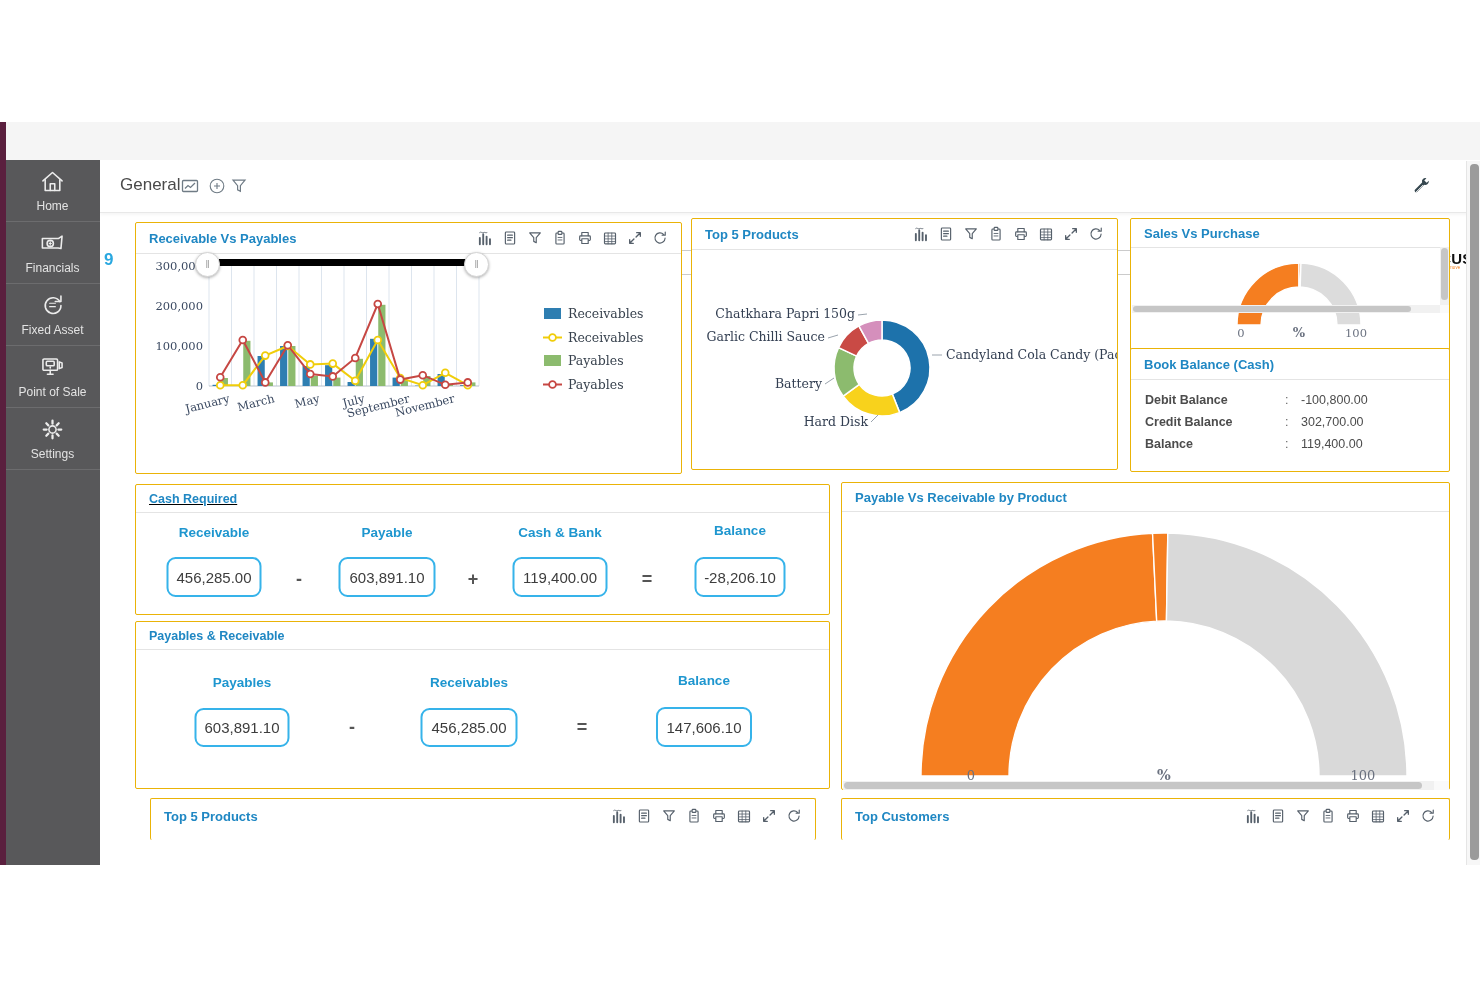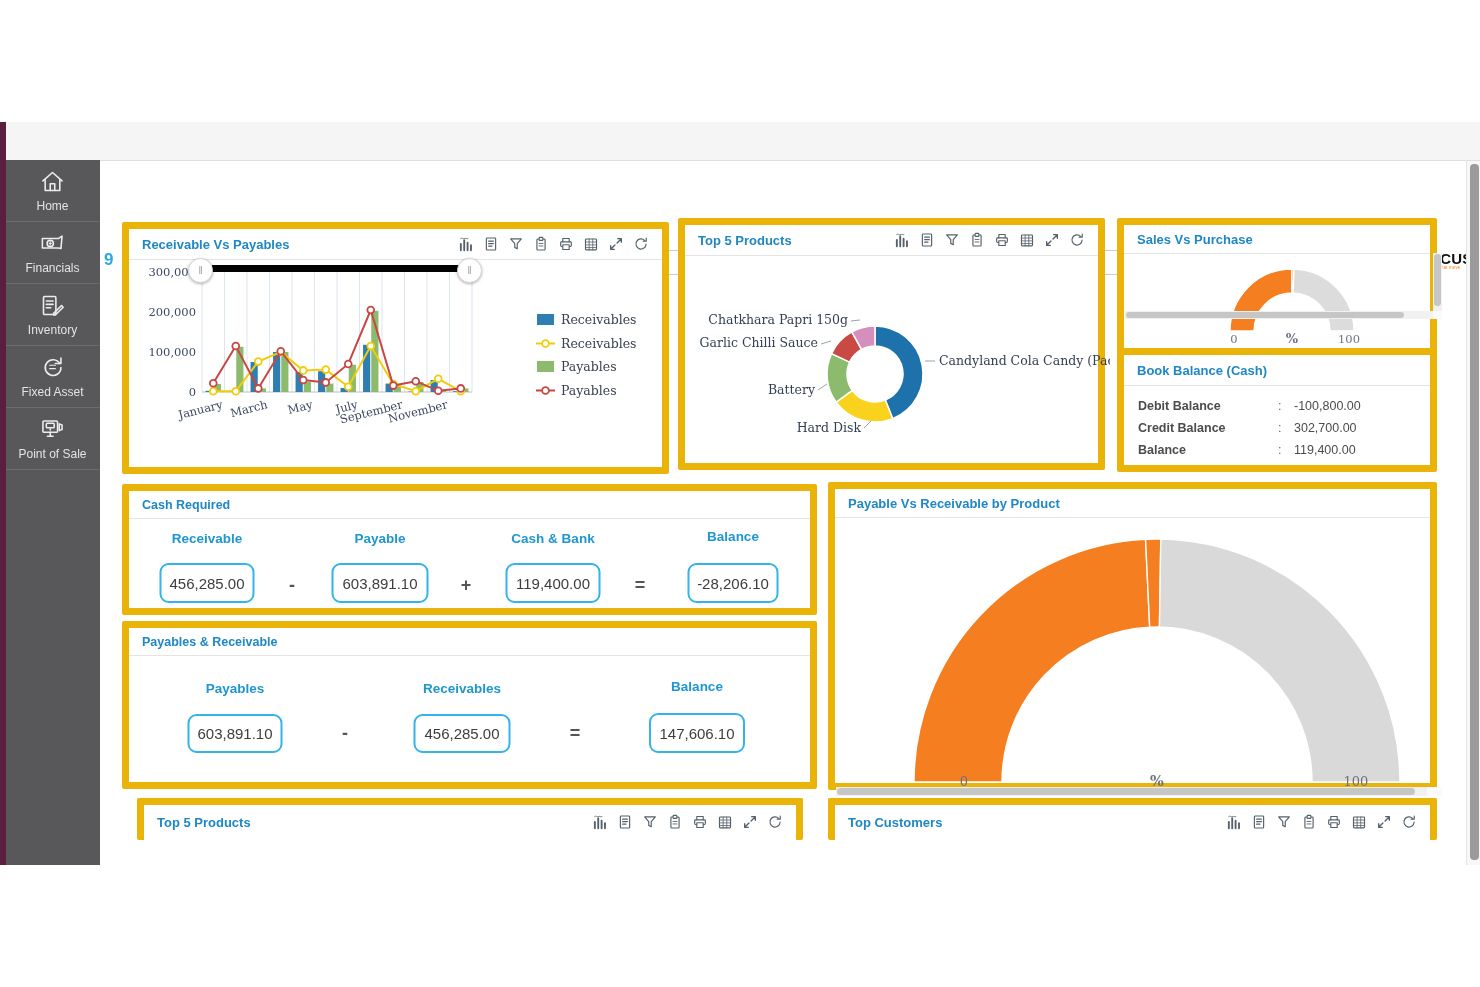--- a/index.html
+++ b/index.html
@@ -33,21 +33,21 @@
   .side-icon svg{width:27px;height:27px;stroke:#ececec;fill:none;stroke-width:1.4;stroke-linecap:round;stroke-linejoin:round;}
   .side-label{margin-top:4px;font-size:12px;color:#e3e3e3;}
 
   
   .content-head{position:absolute;left:100px;top:160px;width:1380px;height:52px;background:#fff;border-bottom:1px solid #e8e8e8;box-shadow:0 2px 3px rgba(0,0,0,.04);}
   .page-title{position:absolute;left:20px;top:15px;font-size:17px;color:#4a4a4a;}
   .head-ic{position:absolute;top:17px;width:18px;height:18px;color:#6f7b85;cursor:pointer;}
   .tools-ic{position:absolute;left:1312px;top:16px;width:20px;height:20px;color:#36474f;cursor:pointer;}
 
   
-  .panel{position:absolute;background:#fff;border:7px solid #eab308;border-radius:2px;box-sizing:border-box;}
+  .panel{position:absolute;background:#fff;border:1px solid #eab308;border-radius:2px;box-sizing:border-box;margin-left:13px;}
   .phead{height:30px;border-bottom:1px solid #e4e4e4;display:flex;align-items:center;padding:0 13px;}
   .ptitle{color:#1f87c3;font-size:13px;font-weight:600;}
   .toolbar{margin-left:auto;display:flex;gap:9px;align-items:center;}
   .tbico{width:16px;height:16px;cursor:pointer;color:#56606b;}
   .tbico svg{width:16px;height:16px;stroke:currentColor;fill:none;stroke-width:1.3;stroke-linecap:round;stroke-linejoin:round;}
 
   
   .range-bar{position:absolute;left:83px;top:36px;width:250px;height:7px;background:#000;}
   .rhandle{position:absolute;top:29px;width:23px;height:23px;border-radius:50%;background:#fff;border:1px solid #d4d4d4;box-shadow:0 1px 3px rgba(0,0,0,.3);cursor:ew-resize;}
   .rhandle::after{content:"‖";position:absolute;left:50%;top:50%;transform:translate(-50%,-54%);color:#9a9a9a;font-size:10px;}
@@ -158,44 +158,61 @@
     <div class="side-item">
       <span class="side-icon"><svg viewBox="0 0 24 24">
             <path d="M3 7.5h14.5l3-2-1 11-2.5-.5H3z"></path>
             <circle cx="10" cy="12" r="2.8"></circle>
             <path d="M10 10.6v2.8M9 12h2" stroke-width="1"></path>
           </svg></span>
       <span class="side-label">Financials</span>
     </div>
     <div class="side-item">
       <span class="side-icon"><svg viewBox="0 0 24 24">
-            <rect x="4" y="4" width="11" height="16" rx="1"></rect>
-            <path d="M6.5 8h6M6.5 11h6M6.5 14h4"></path>
-            <path d="M13 19l7-7 1.5 1.5-7 7H13z"></path>
-          </svg></span>
-      <span class="side-label">Inventory</span>
-    </div>
-    <div class="side-item">
-      <span class="side-icon"><svg viewBox="0 0 24 24">
             <path d="M18.5 8.5A7 7 0 1 0 19.5 12"></path>
             <path d="M19.5 3.5v5h-5"></path>
             <path d="M9.5 10h5M9.5 13h5" stroke-width="1.1"></path>
           </svg></span>
       <span class="side-label">Fixed Asset</span>
     </div>
     <div class="side-item">
       <span class="side-icon"><svg viewBox="0 0 24 24">
             <rect x="3.5" y="4.5" width="13" height="10" rx="1"></rect>
             <rect x="6.5" y="6.5" width="7" height="4" rx="0.8"></rect>
             <path d="M10 11.5v1M7.5 18h5M10 14.5V18M18 7v6l2.5-1V8z"></path>
           </svg></span>
       <span class="side-label">Point of Sale</span>
     </div>
-  </div>
-
+    <div class="side-item">
+      <span class="side-icon"><svg viewBox="0 0 24 24">
+            <circle cx="12" cy="12" r="3.2"></circle>
+            <path d="M12 4.2V6.8M12 17.2v2.6M4.2 12h2.6M17.2 12h2.6M6.5 6.5l1.8 1.8M15.7 15.7l1.8 1.8M17.5 6.5l-1.8 1.8M8.3 15.7l-1.8 1.8" stroke-width="2"></path>
+          </svg></span>
+      <span class="side-label">Settings</span>
+    </div>
+  </div>
+
+  <div class="content-head">
+    <span class="page-title">General</span>
+    <svg class="head-ic" style="left:81px;" viewBox="0 0 18 18">
+        <rect x="1.5" y="3.5" width="15" height="11" rx="1" stroke="currentColor" fill="none" stroke-width="1.3"></rect>
+        <path d="M4 11.5l3-3 2.5 2 4.5-4.5" stroke="currentColor" fill="none" stroke-width="1.3"></path>
+      </svg>
+    <svg class="head-ic" style="left:108px;" viewBox="0 0 18 18">
+        <circle cx="9" cy="9" r="6.8" stroke="currentColor" fill="none" stroke-width="1.1"></circle>
+        <path d="M9 6v6M6 9h6" stroke="currentColor" stroke-width="1.1"></path>
+      </svg>
+    <svg class="head-ic" style="left:130px;" viewBox="0 0 18 18">
+        <path d="M3 3.2h12l-4.6 5.5v5.6l-2.8-1.5V8.7z" stroke="currentColor" fill="none" stroke-width="1.2"></path>
+      </svg>
+    <svg class="tools-ic" viewBox="0 0 20 20">
+        <path d="M16.8 5.5a3.4 3.4 0 0 1-4.6 3.2L5 15.9a1.5 1.5 0 0 1-2.1-2.1l7.2-7.2a3.4 3.4 0 0 1 4.3-4.3L12.3 4.4l2.4 2.4 2.1-2.1c.1.3.1.5 0 .8z" fill="currentColor"></path>
+        <path d="M4 16l7-7" stroke="#fff" stroke-width="0.8"></path>
+      </svg>
+  </div>
 
   <div class="panel" style="left:122px;top:222px;width:547px;height:252px;">
     <div class="phead">
       <span class="ptitle">Receivable Vs Payables</span>
       <div class="toolbar">
           <span class="tbico"><svg viewBox="0 0 18 18">
               <path d="M3.2 16V8.8M7 16V4.8M10.8 16V7.4M14.6 16V10.2" stroke-width="2.1"></path>
               <path d="M3 2.8c1.5-1.5 2.5 1 4.1.1 1.5-.9 2.5.9 4.1.1" stroke-width="0.9"></path>
             </svg></span>
           <span class="tbico"><svg viewBox="0 0 18 18">
@@ -413,21 +430,21 @@
         <span class="bb-value">302,700.00</span>
       </div>
       <div class="bb-row">
         <span class="bb-label">Balance</span>
         <span class="bb-colon">:</span>
         <span class="bb-value">119,400.00</span>
       </div>
     </div>
   </div>
 
-  <div class="panel" style="left:122px;top:484px;width:695px;height:131px;">
+  <div class="panel" style="left:122px;top:484px;width:695px;height:131px;text-decoration:underline;">
     <div class="phead" style="height:27px;">
       <span class="ptitle" style="font-size:12.5px;">Cash Required</span>
     </div>
     <span class="flabel" style="left:78px;top:40px;">Receivable</span>
     <span class="flabel" style="left:251px;top:40px;">Payable</span>
     <span class="flabel" style="left:424px;top:40px;">Cash &amp; Bank</span>
     <span class="flabel" style="left:604px;top:38px;">Balance</span>
     <div class="vbox" style="left:78px;top:72px;width:95px;height:40px;">
         <span>456,285.00</span>
       </div>

